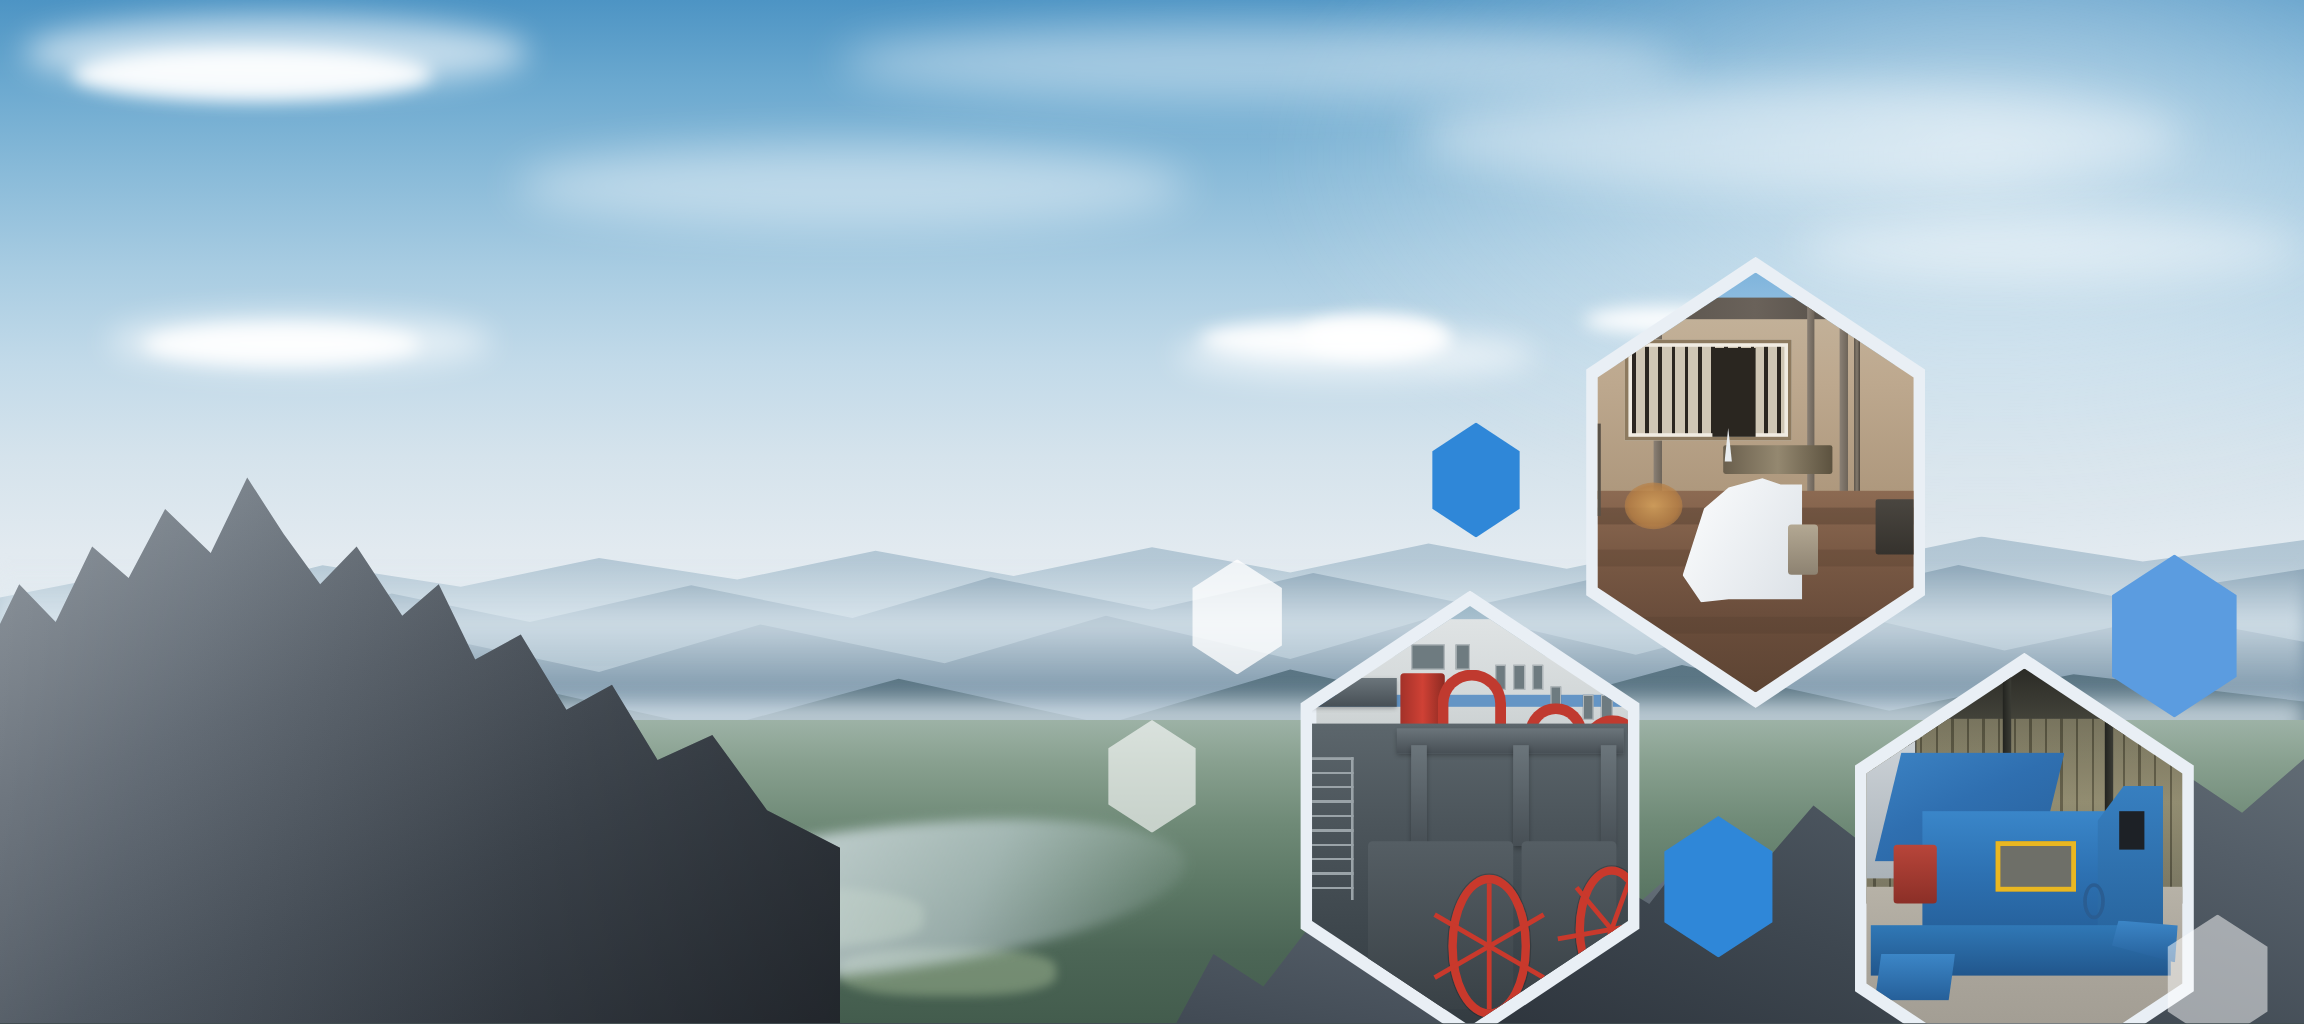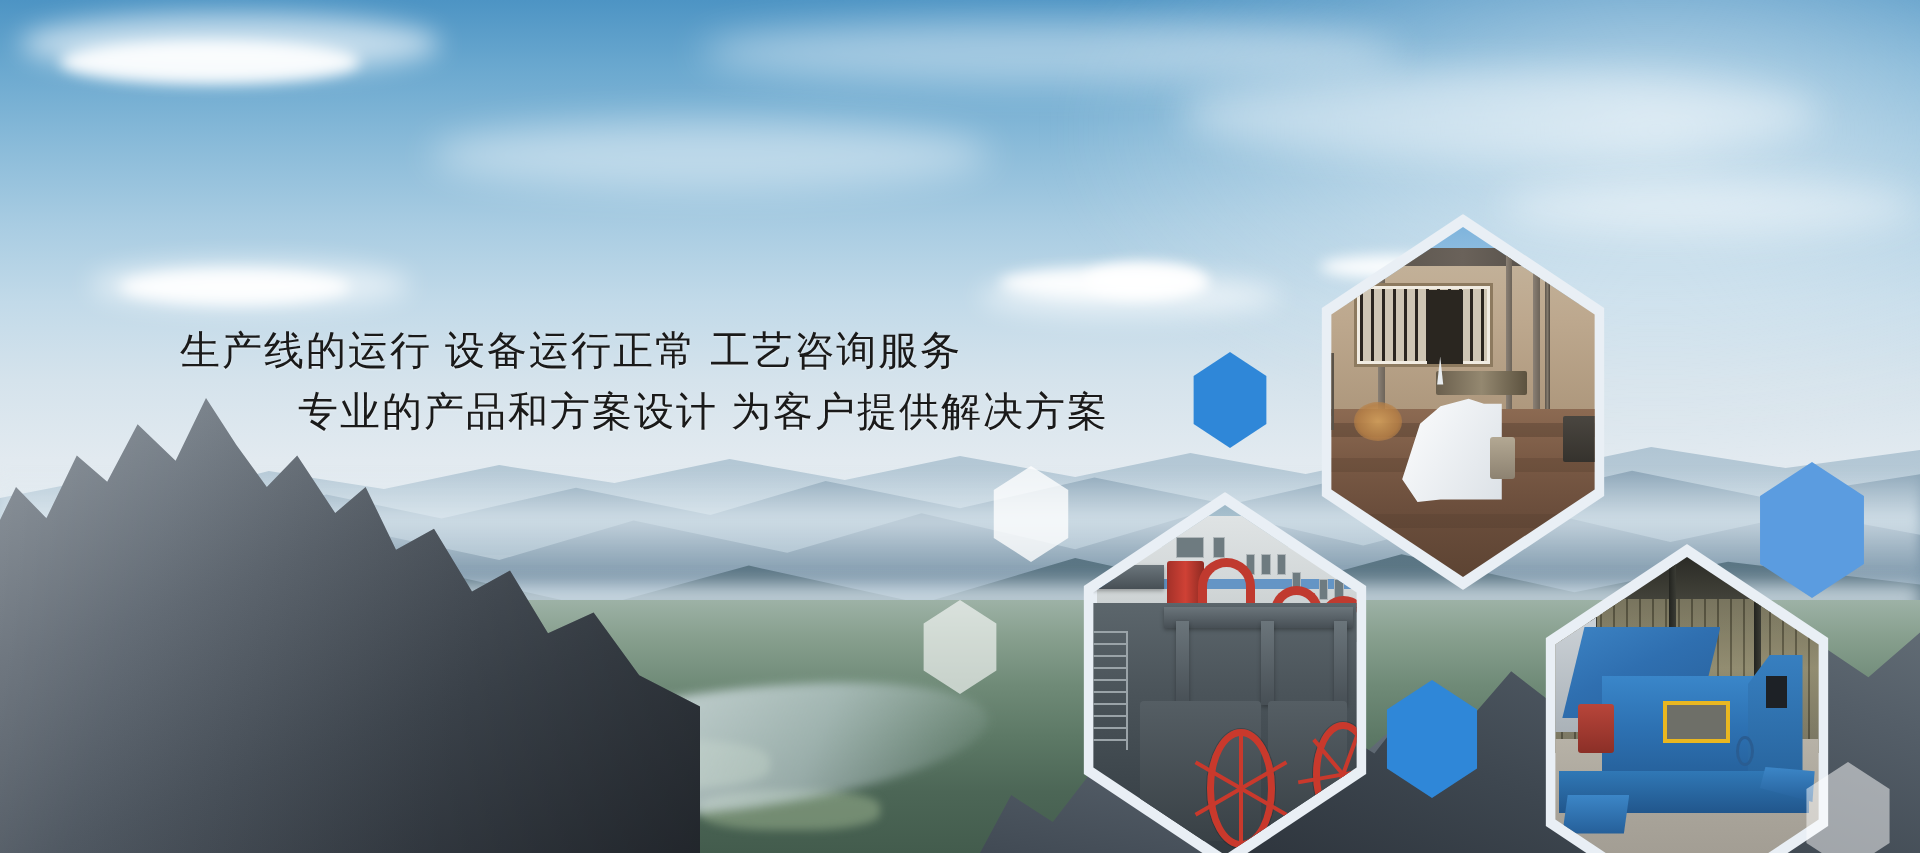--- a/index.html
+++ b/index.html
@@ -360,24 +360,20 @@
   <div class="field" style="left:560px; top:740px; width:210px; height:48px;"></div>
   <div class="field" style="left:700px; top:790px; width:180px; height:40px;"></div>
   <div class="field" style="left:380px; top:812px; width:230px; height:42px;"></div>
   <div class="river"></div>
 
   <div class="peak-left"></div>
   <div class="peak-left-shadow"></div>
   <div class="peak-mid-right"></div>
   <div class="peak-right"></div>
 
-  <div class="headline">
-    <div class="line line-1">生产线的运行 设备运行正常 工艺咨询服务</div>
-    <div class="line line-2">专业的产品和方案设计  为客户提供解决方案</div>
-  </div>
 
   <div class="hex hex-white-soft" style="left:988px; top:466px; width:86px; height:96px;"></div>
   <div class="hex hex-white-dim" style="left:918px; top:600px; width:84px; height:94px;"></div>
   <div class="hex hex-solid-blue" style="left:1188px; top:352px; width:84px; height:96px;"></div>
   <div class="hex hex-mid-blue" style="left:1752px; top:462px; width:120px; height:136px;"></div>
 
   <div class="hex-frame" style="left:1300px; top:214px; width:326px; height:376px;">
     <div class="hex-photo">
       <div class="photo-inner">
         <div class="p1-sky"></div>

